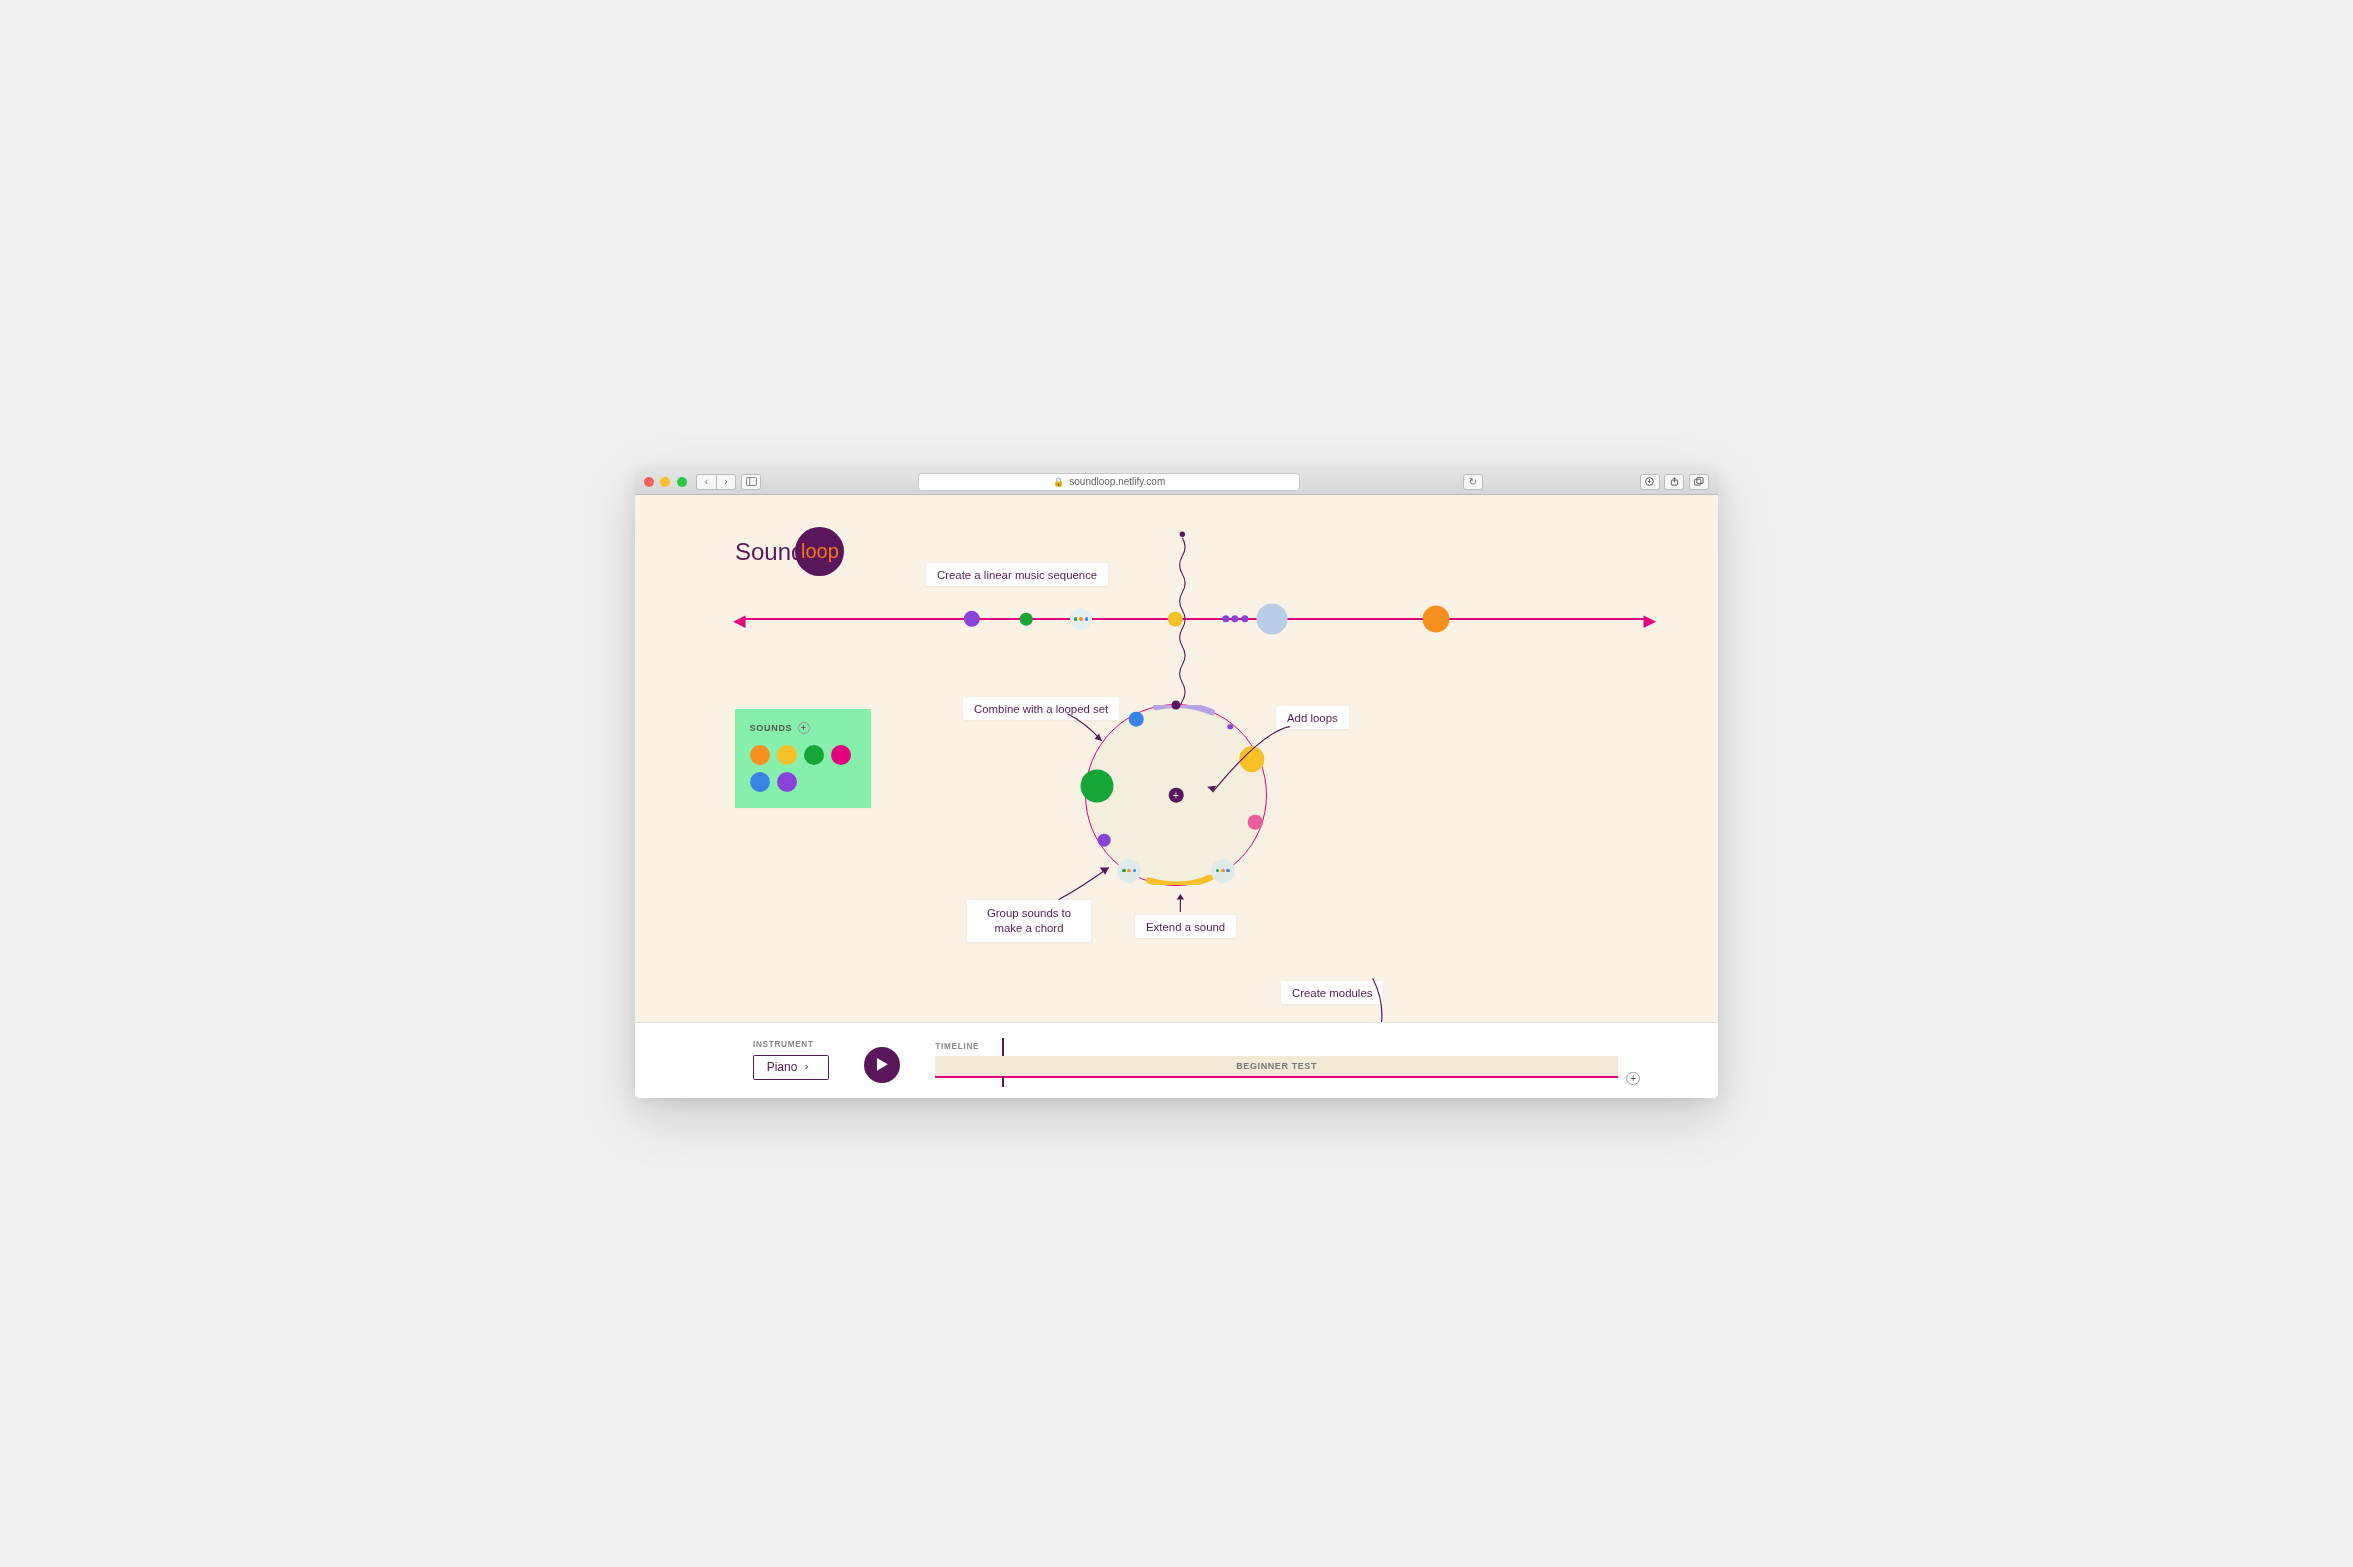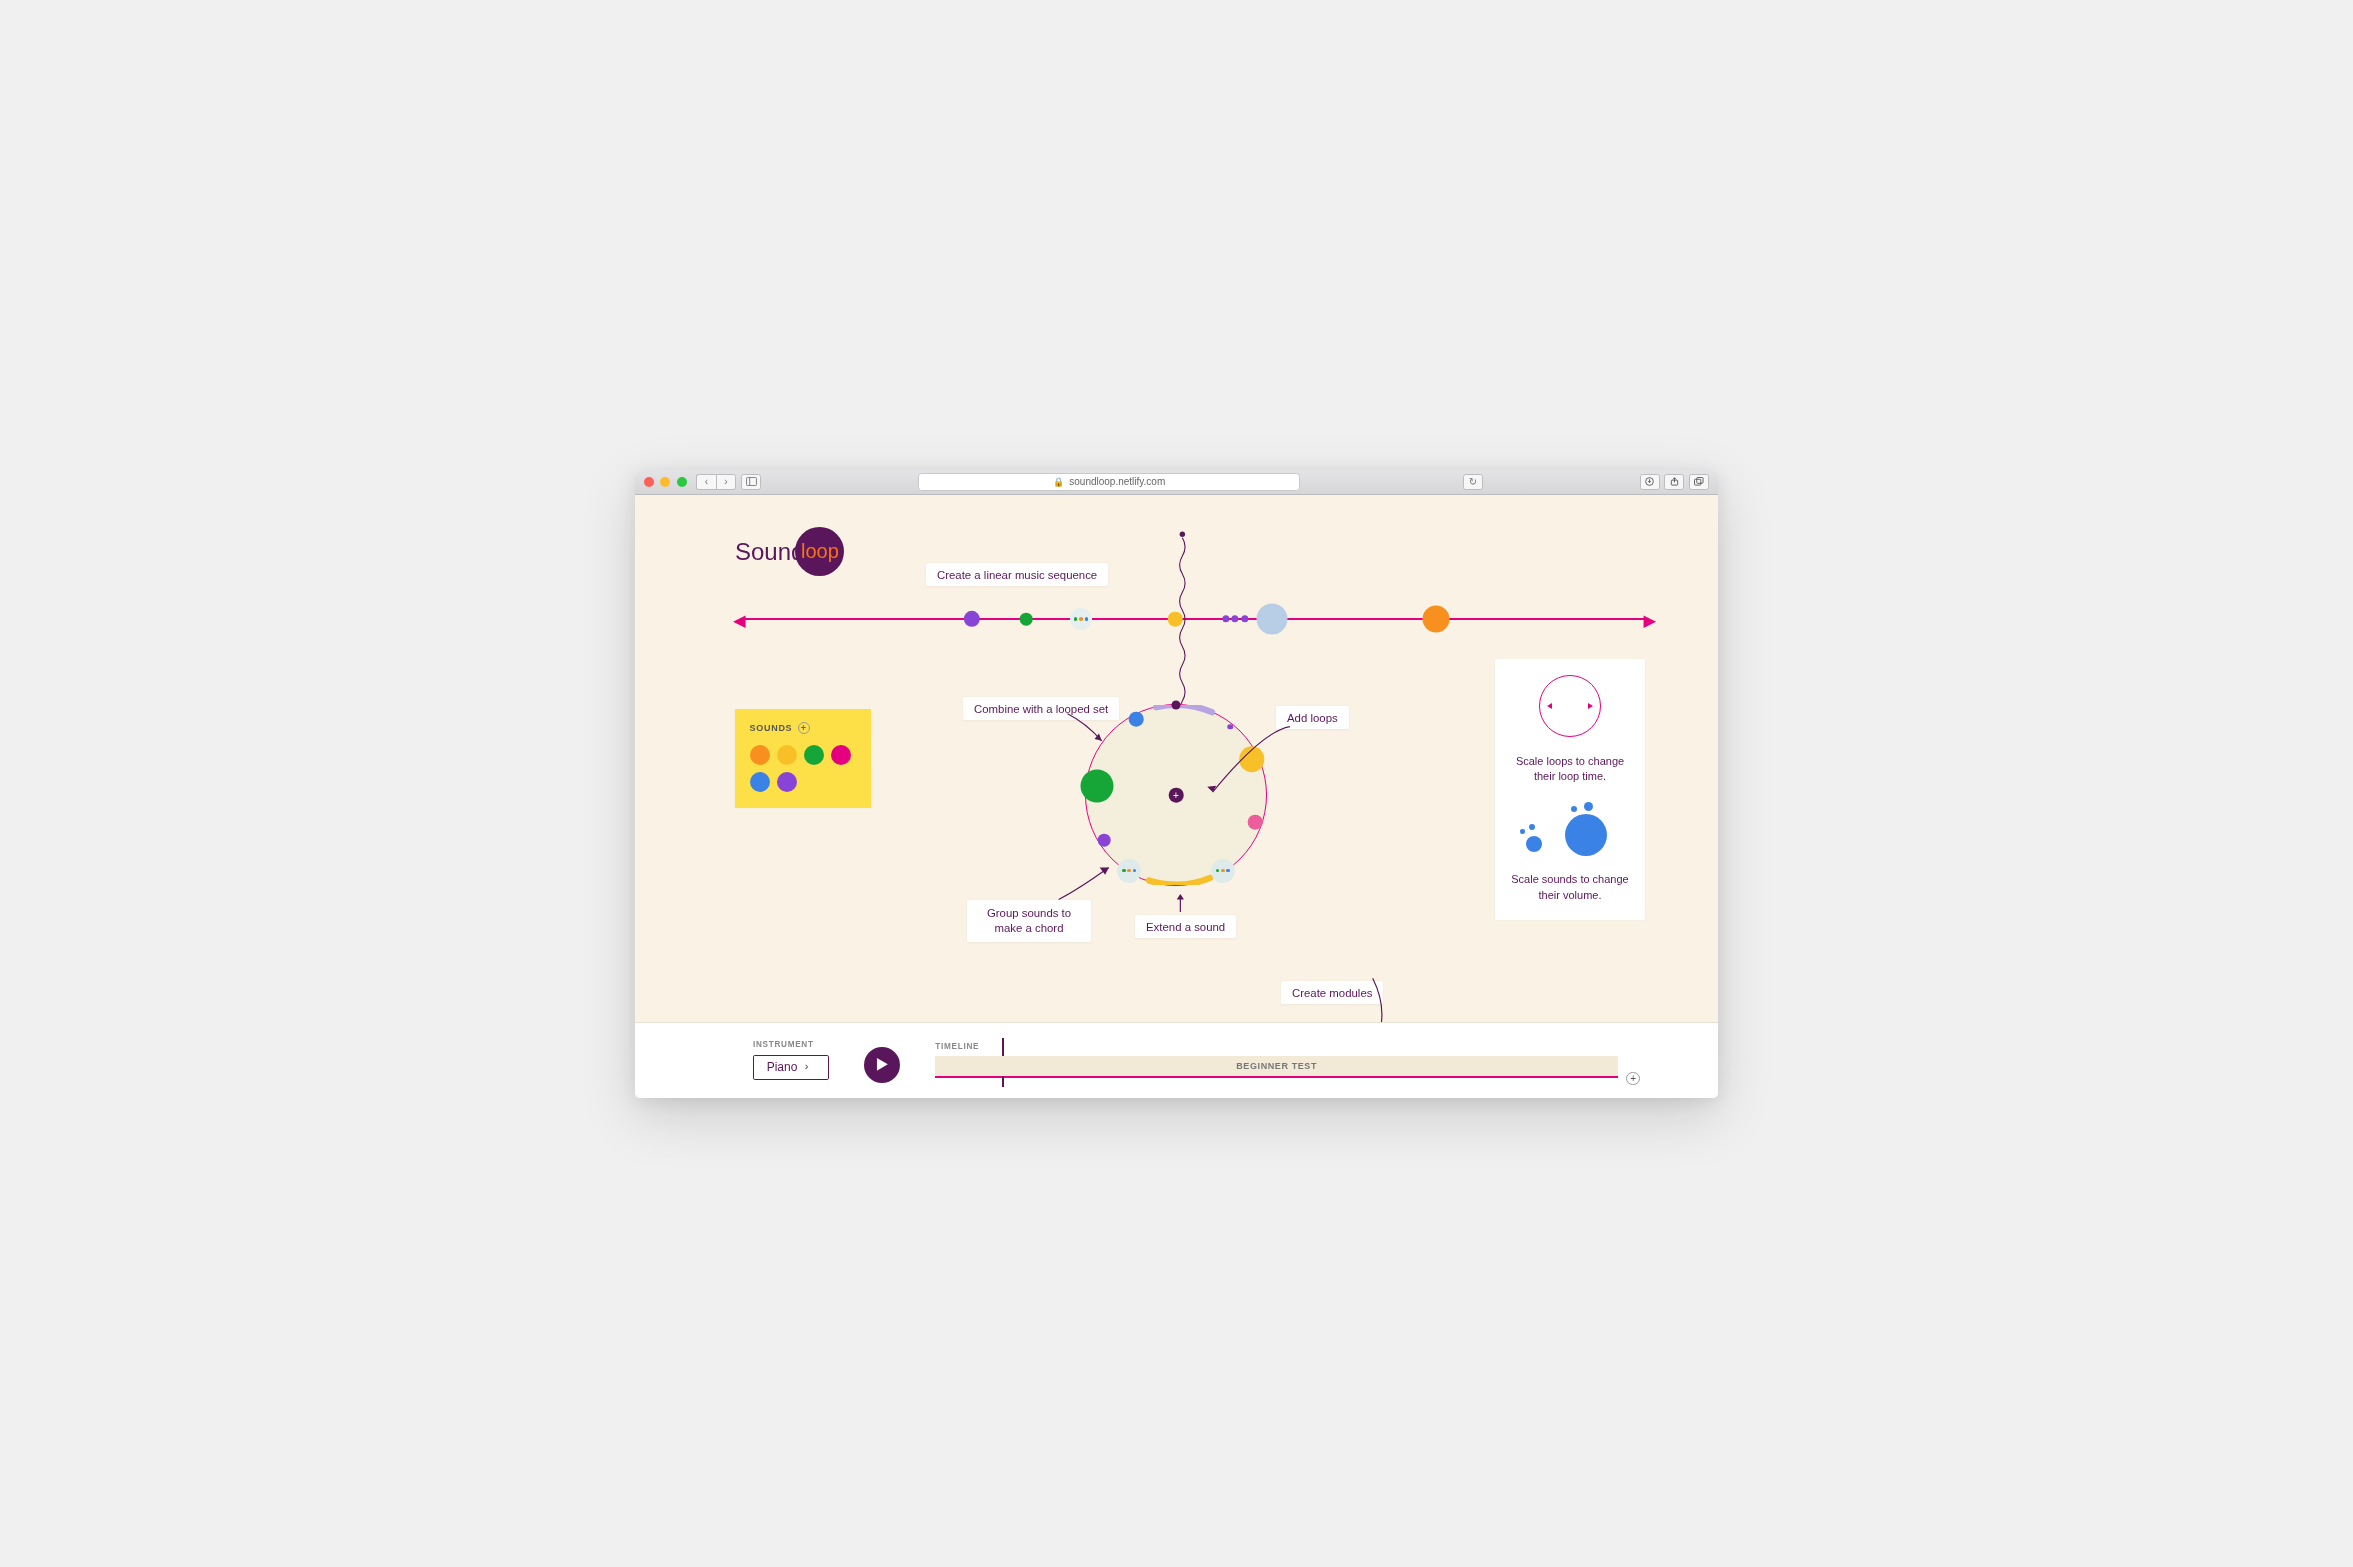--- a/index.html
+++ b/index.html
@@ -104,21 +104,21 @@
     position:absolute;top:124px;transform:translate(-50%,-50%);
     width:22px;height:22px;border-radius:50%;background:#e6efef;
     display:flex;align-items:center;justify-content:center;gap:1.8px;
   }
   .multi-node span{width:3.6px;height:3.6px;border-radius:50%;}
   
   .squiggle{position:absolute;left:541px;top:35px;color:var(--purple-dark);pointer-events:none;}
   
   .palette{
     position:absolute;left:100px;top:214px;
-    width:136px;background:#fde047;padding:12.7px 14.6px 16.4px;
+    width:136px;background:#86efac;padding:12.7px 14.6px 16.4px;
     box-shadow:0 0.9px 2.7px rgba(0,0,0,0.05);
   }
   .palette .head{
     font-size:9px;letter-spacing:0.7px;color:#555;
     display:flex;align-items:center;gap:5.5px;margin-bottom:11px;font-weight:600;
   }
   .palette .plus{
     width:12px;height:12px;border-radius:50%;border:0.9px solid #999;
     display:flex;align-items:center;justify-content:center;font-size:9px;color:#666;cursor:pointer;
   }
@@ -350,33 +350,20 @@
       <line x1="7" y1="22" x2="7" y2="6" stroke="var(--purple-dark)" stroke-width="1.3"></line>
       <path d="M7 2 l-4 6 h8 z" fill="var(--purple-dark)"></path>
     </svg>
 
     <div class="callout" style="left:646px;top:486px">Create modules</div>
     <svg class="arrow-svg" style="left:735px;top:480px" width="18" height="64" viewBox="0 0 20 70">
       <path d="M3 3 q15 30 8 58" fill="none" stroke="var(--purple-dark)" stroke-width="1.3"></path>
       <path d="M11 62 l-5 -7 l9 1 z" fill="var(--purple-dark)"></path>
     </svg>
 
-    <div class="info">
-      <div class="ring"></div>
-      <div>Scale loops to change their loop time.</div>
-      <div class="bubbles">
-        <div class="b" style="left:5.5px;bottom:3.6px;width:16.4px;height:16.4px"></div>
-        <div class="b" style="left:0px;bottom:22px;width:4.5px;height:4.5px"></div>
-        <div class="b" style="left:9px;bottom:25.5px;width:6.4px;height:6.4px"></div>
-        <div class="b" style="left:45px;bottom:0;width:42px;height:42px"></div>
-        <div class="b" style="left:51px;bottom:44px;width:6.4px;height:6.4px"></div>
-        <div class="b" style="left:64px;bottom:45px;width:9px;height:9px"></div>
-      </div>
-      <div>Scale sounds to change their volume.</div>
-    </div>
 
   </div>
 
   <div class="footer">
     <div class="instrument">
       <div class="col-label">INSTRUMENT</div>
       <div class="select-box">
         <span>Piano</span>
         <span class="chev">›</span>
       </div>

